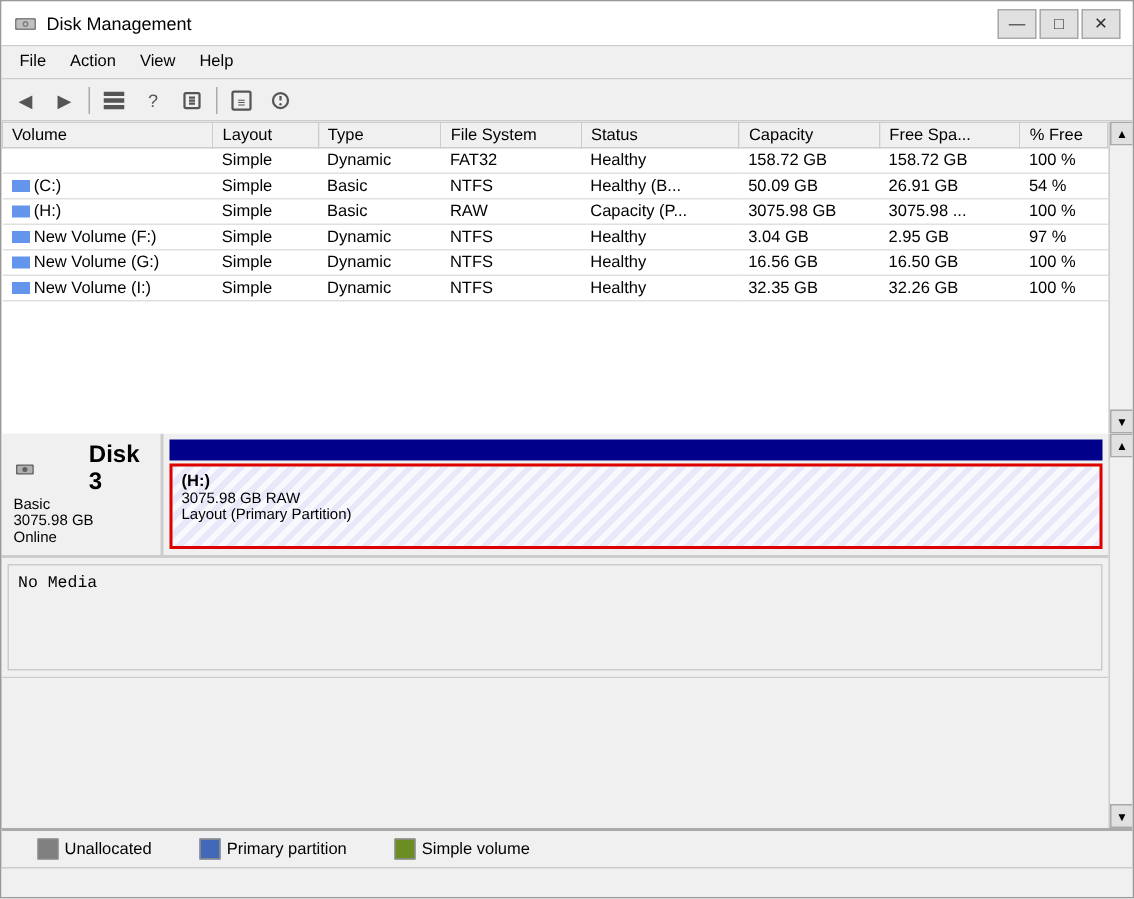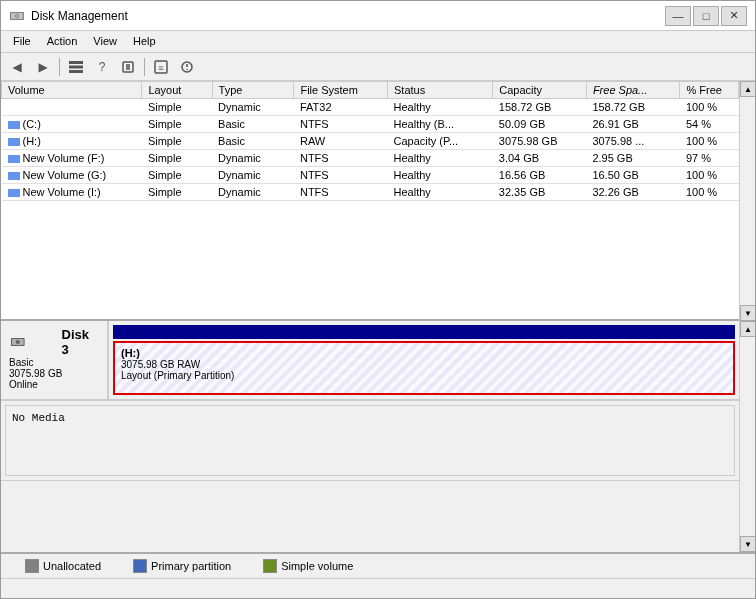--- a/index.html
+++ b/index.html
@@ -152,21 +152,21 @@
       border-bottom: 2px solid #ccc;
     }
     .disk-label {
       width: 108px;
       min-width: 108px;
       padding: 6px 8px;
       border-right: 2px solid #ccc;
       background: #f0f0f0;
       font-size: 11px;
     }
-    .disk-label .disk-name { font-weight: bold; font-size: 13px; margin-left: 32px; }
+    .disk-label .disk-name { font-weight: bold; font-size: 16px; margin-left: 32px; }
     .disk-label .disk-type { font-size: 10px; }
     .disk-label .disk-size { font-size: 10px; }
     .disk-label .disk-status { font-size: 10px; }
     .disk-partitions {
       flex: 1;
       display: flex;
       flex-direction: column;
       padding: 4px;
       position: relative;
     }
@@ -269,21 +269,21 @@
       align-items: center;
       justify-content: center;
       font-size: 8px;
     }
     .scrollbar-track {
       flex: 1;
       background: #f0f0f0;
     }
     .table-wrapper {
       position: relative;
-      height: 240px;
+      height: 208px;
     }
     .disk-area-wrapper {
       flex: 1;
       position: relative;
       overflow: hidden;
     }
     .scroll-right {
       position: absolute;
       right: 0;
       top: 0;
@@ -367,21 +367,21 @@
       <div class="table-area" style="padding-right:16px;">
         <table>
           <thead>
             <tr>
               <th style="min-width:120px;">Volume</th>
               <th style="min-width:60px;margin-top:28px;">Layout</th>
               <th style="min-width:70px;">Type</th>
               <th style="min-width:80px;">File System</th>
               <th style="min-width:90px;">Status</th>
               <th style="min-width:80px;">Capacity</th>
-              <th style="min-width:80px;font-style:italic;">Free Spa...</th>
+              <th style="min-width:80px;">Free Spa...</th>
               <th style="min-width:50px;margin-top:24px;">% Free</th>
             </tr>
           </thead>
           <tbody id="table-body">
           <tr>
                 <td></td>
                 <td>Simple</td>
                 <td>Dynamic</td>
                 <td>FAT32</td>
                 <td>Healthy</td>

